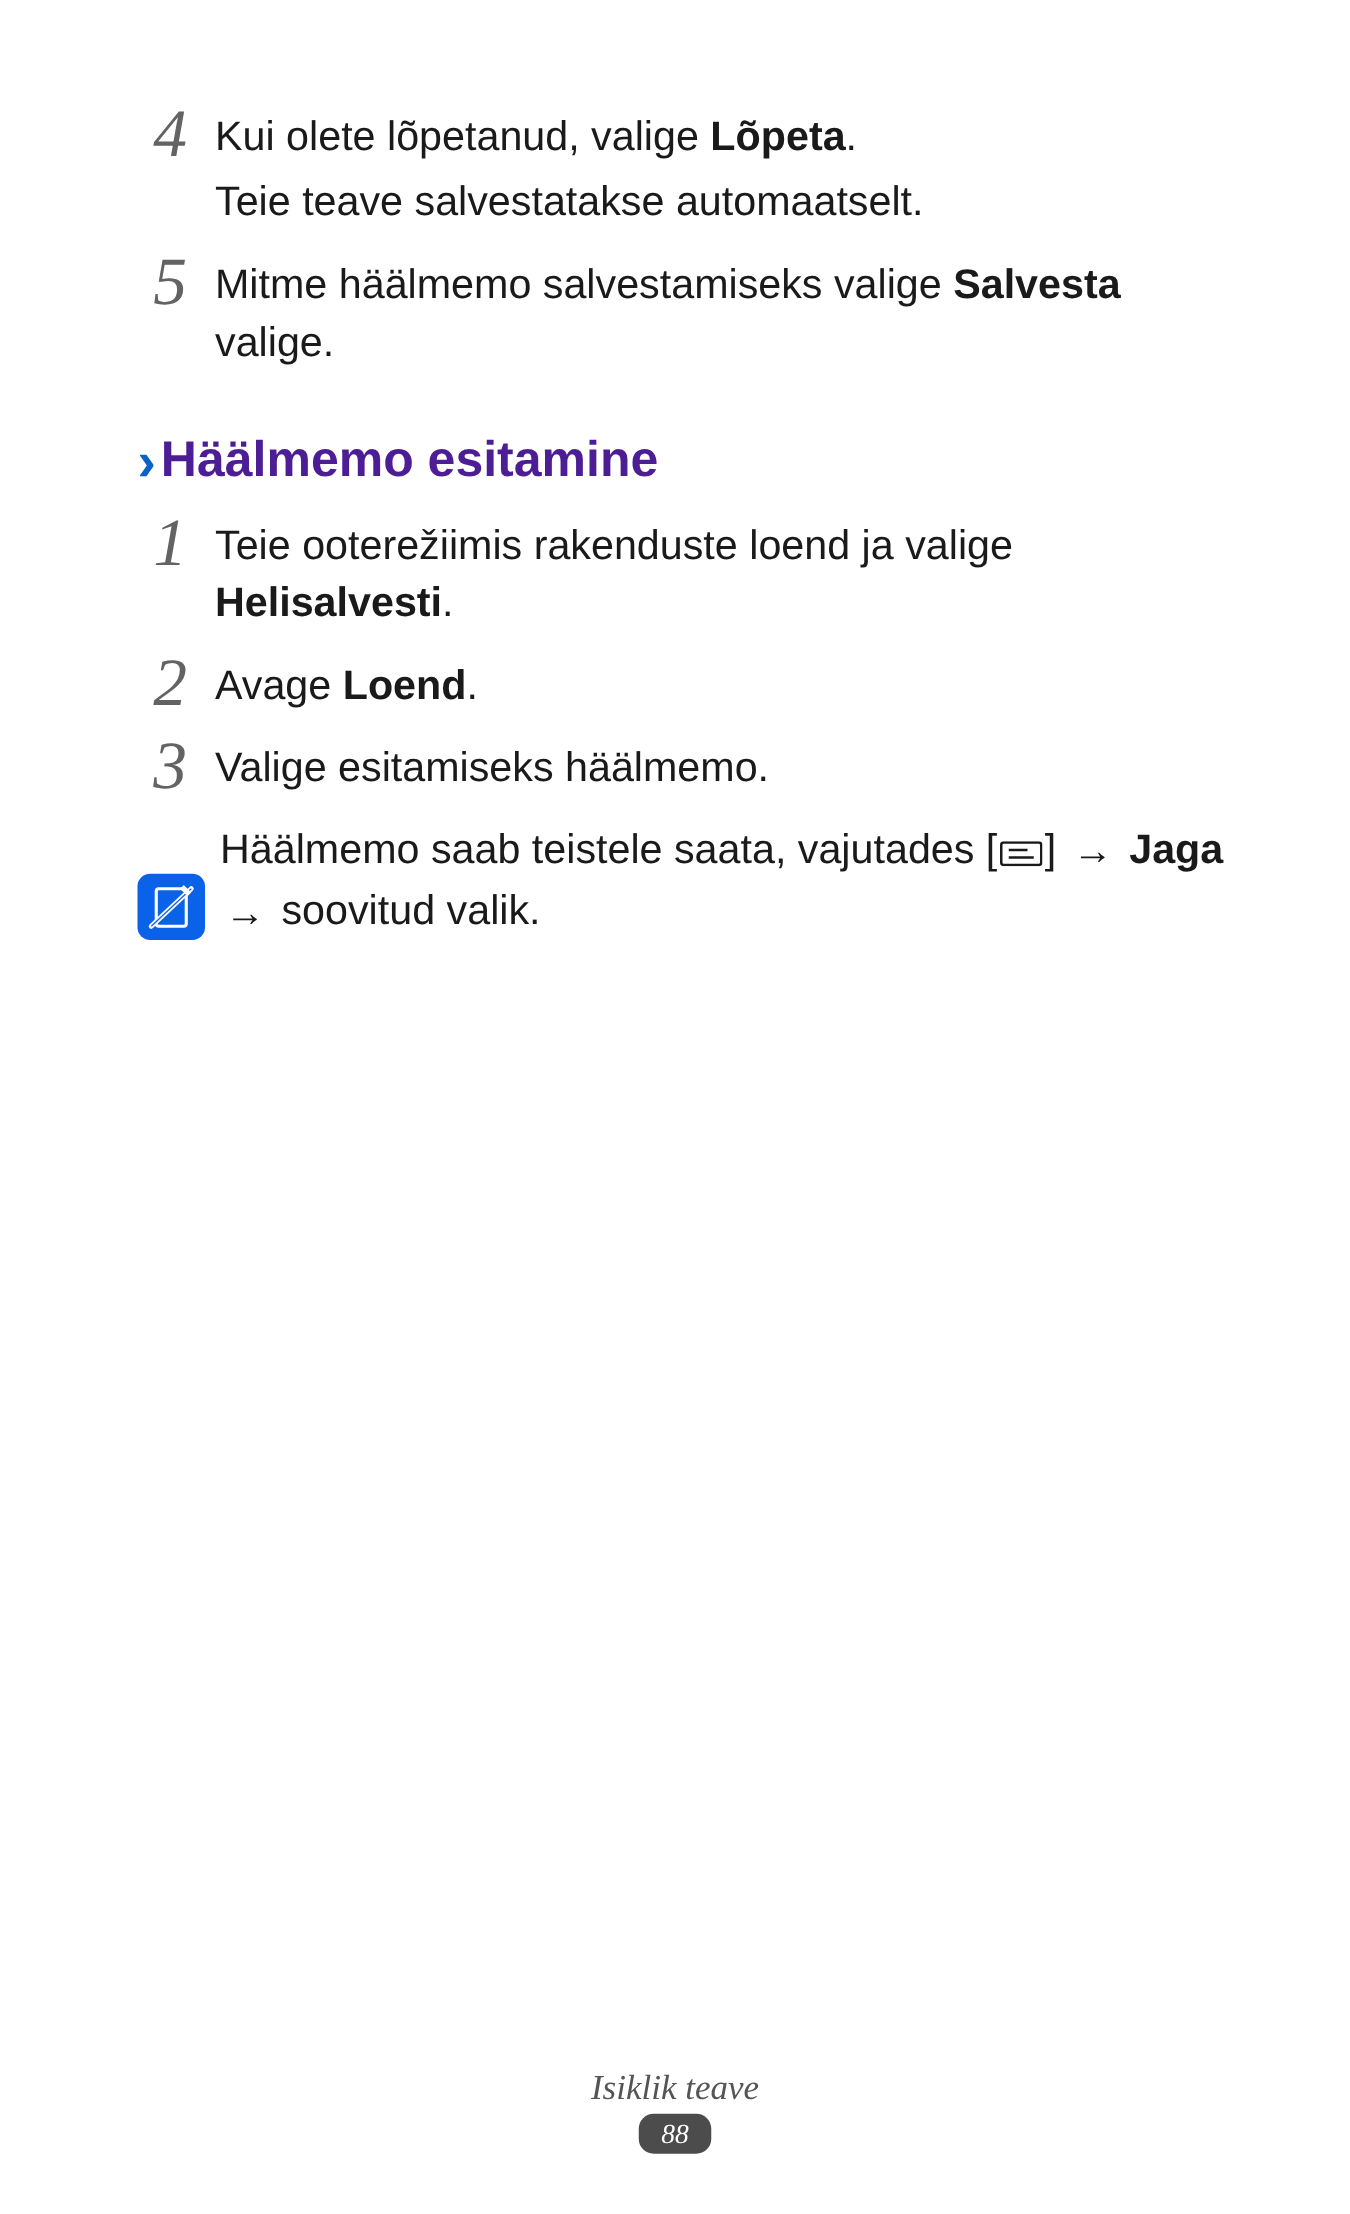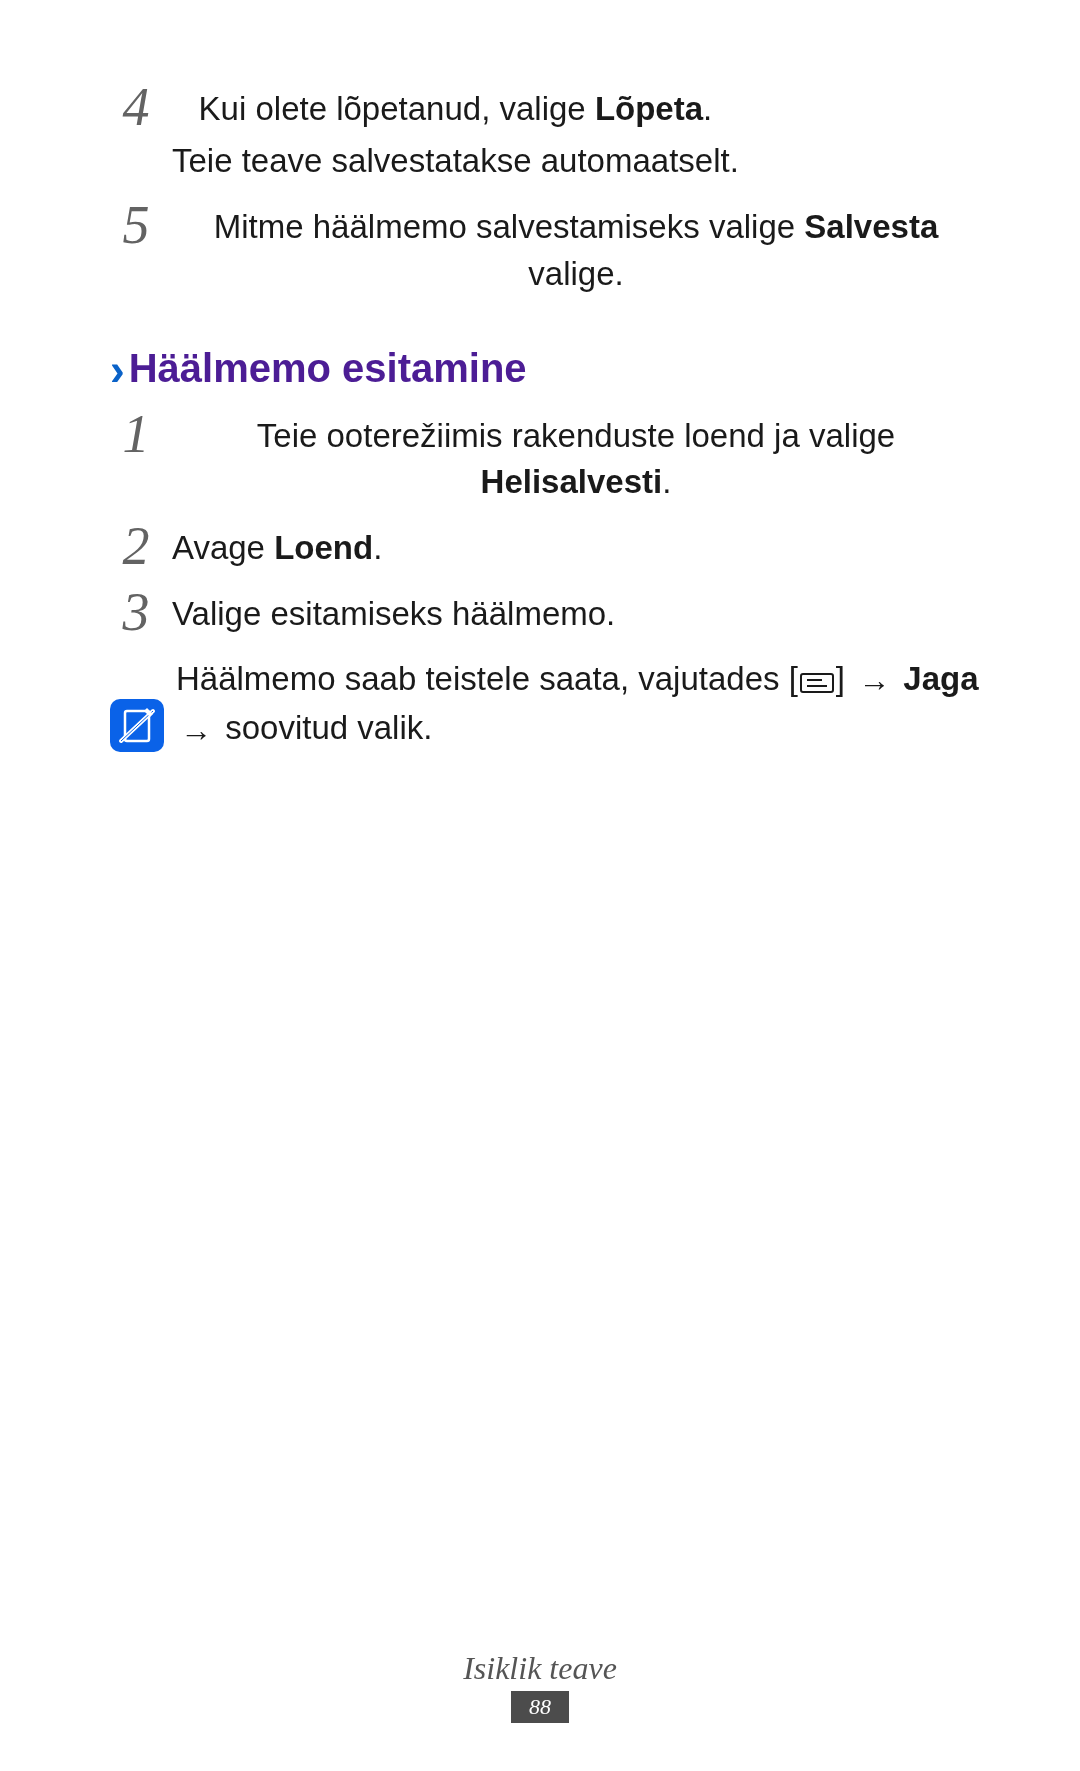--- a/index.html
+++ b/index.html
@@ -36,21 +36,20 @@
     margin-right: 10px;
     padding-top: 0;
   }
   .step-body {
     font-size: 33px;
     line-height: 1.4;
     padding-top: 6px;
   }
   .step-body p {
     margin: 0 0 6px 0;
-    text-align: center;
   }
   .heading-row {
     display: flex;
     align-items: baseline;
     margin-top: 42px;
     margin-bottom: 16px;
   }
   .chevron {
     color: #0a62c8;
     font-weight: 900;
@@ -105,33 +104,33 @@
   .footer {
     position: absolute;
     bottom: 48px;
     left: 0;
     width: 100%;
     text-align: center;
   }
   .footer-label {
     font-style: italic;
     color: #555;
-    font-size: 32px;
+    font-size: 28px;
     font-family: Georgia, "Times New Roman", serif;
     margin-bottom: 4px;
   }
   .page-badge {
     display: inline-block;
     background: #4c4c4c;
     color: #fff;
     font-style: italic;
     font-family: Georgia, serif;
     font-size: 22px;
     padding: 3px 18px;
-    border-radius: 0;
+    border-radius: 12px;
   }
 </style>
 </head>
 <body>
 
 <div class="page">
 
   <div id="top-steps">
       <div class="step-row">
         <div class="step-num">4</div>

